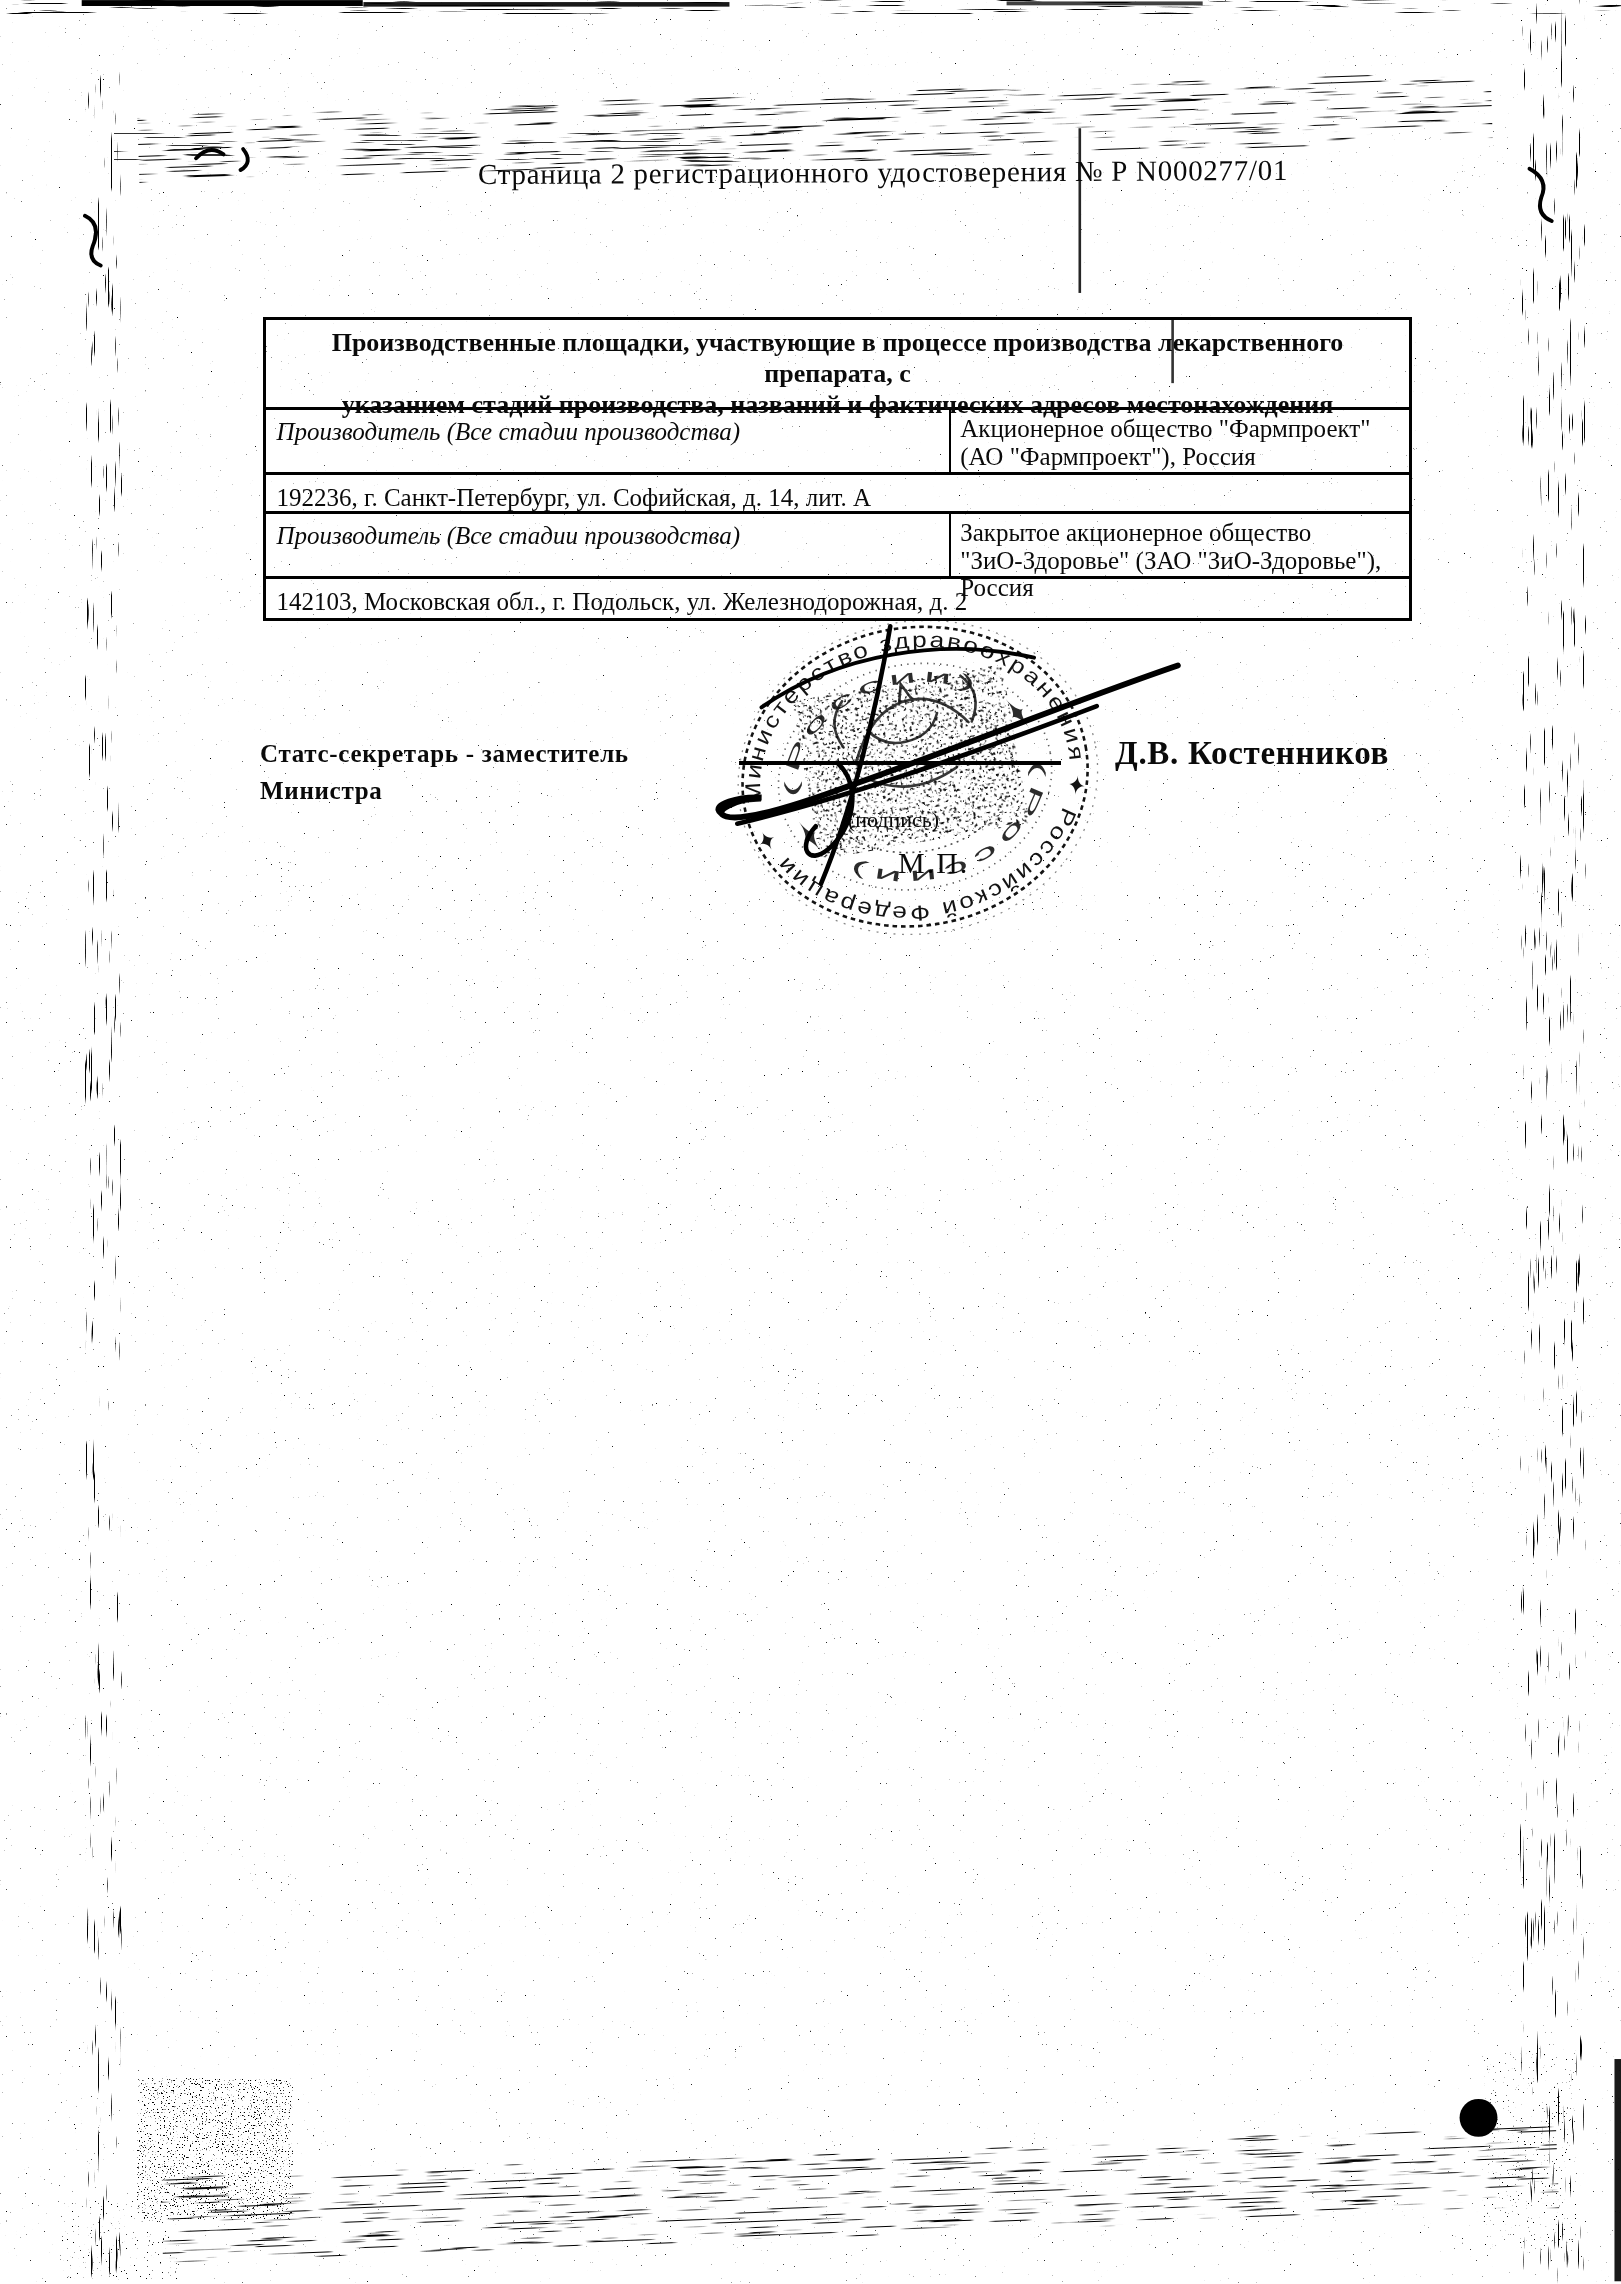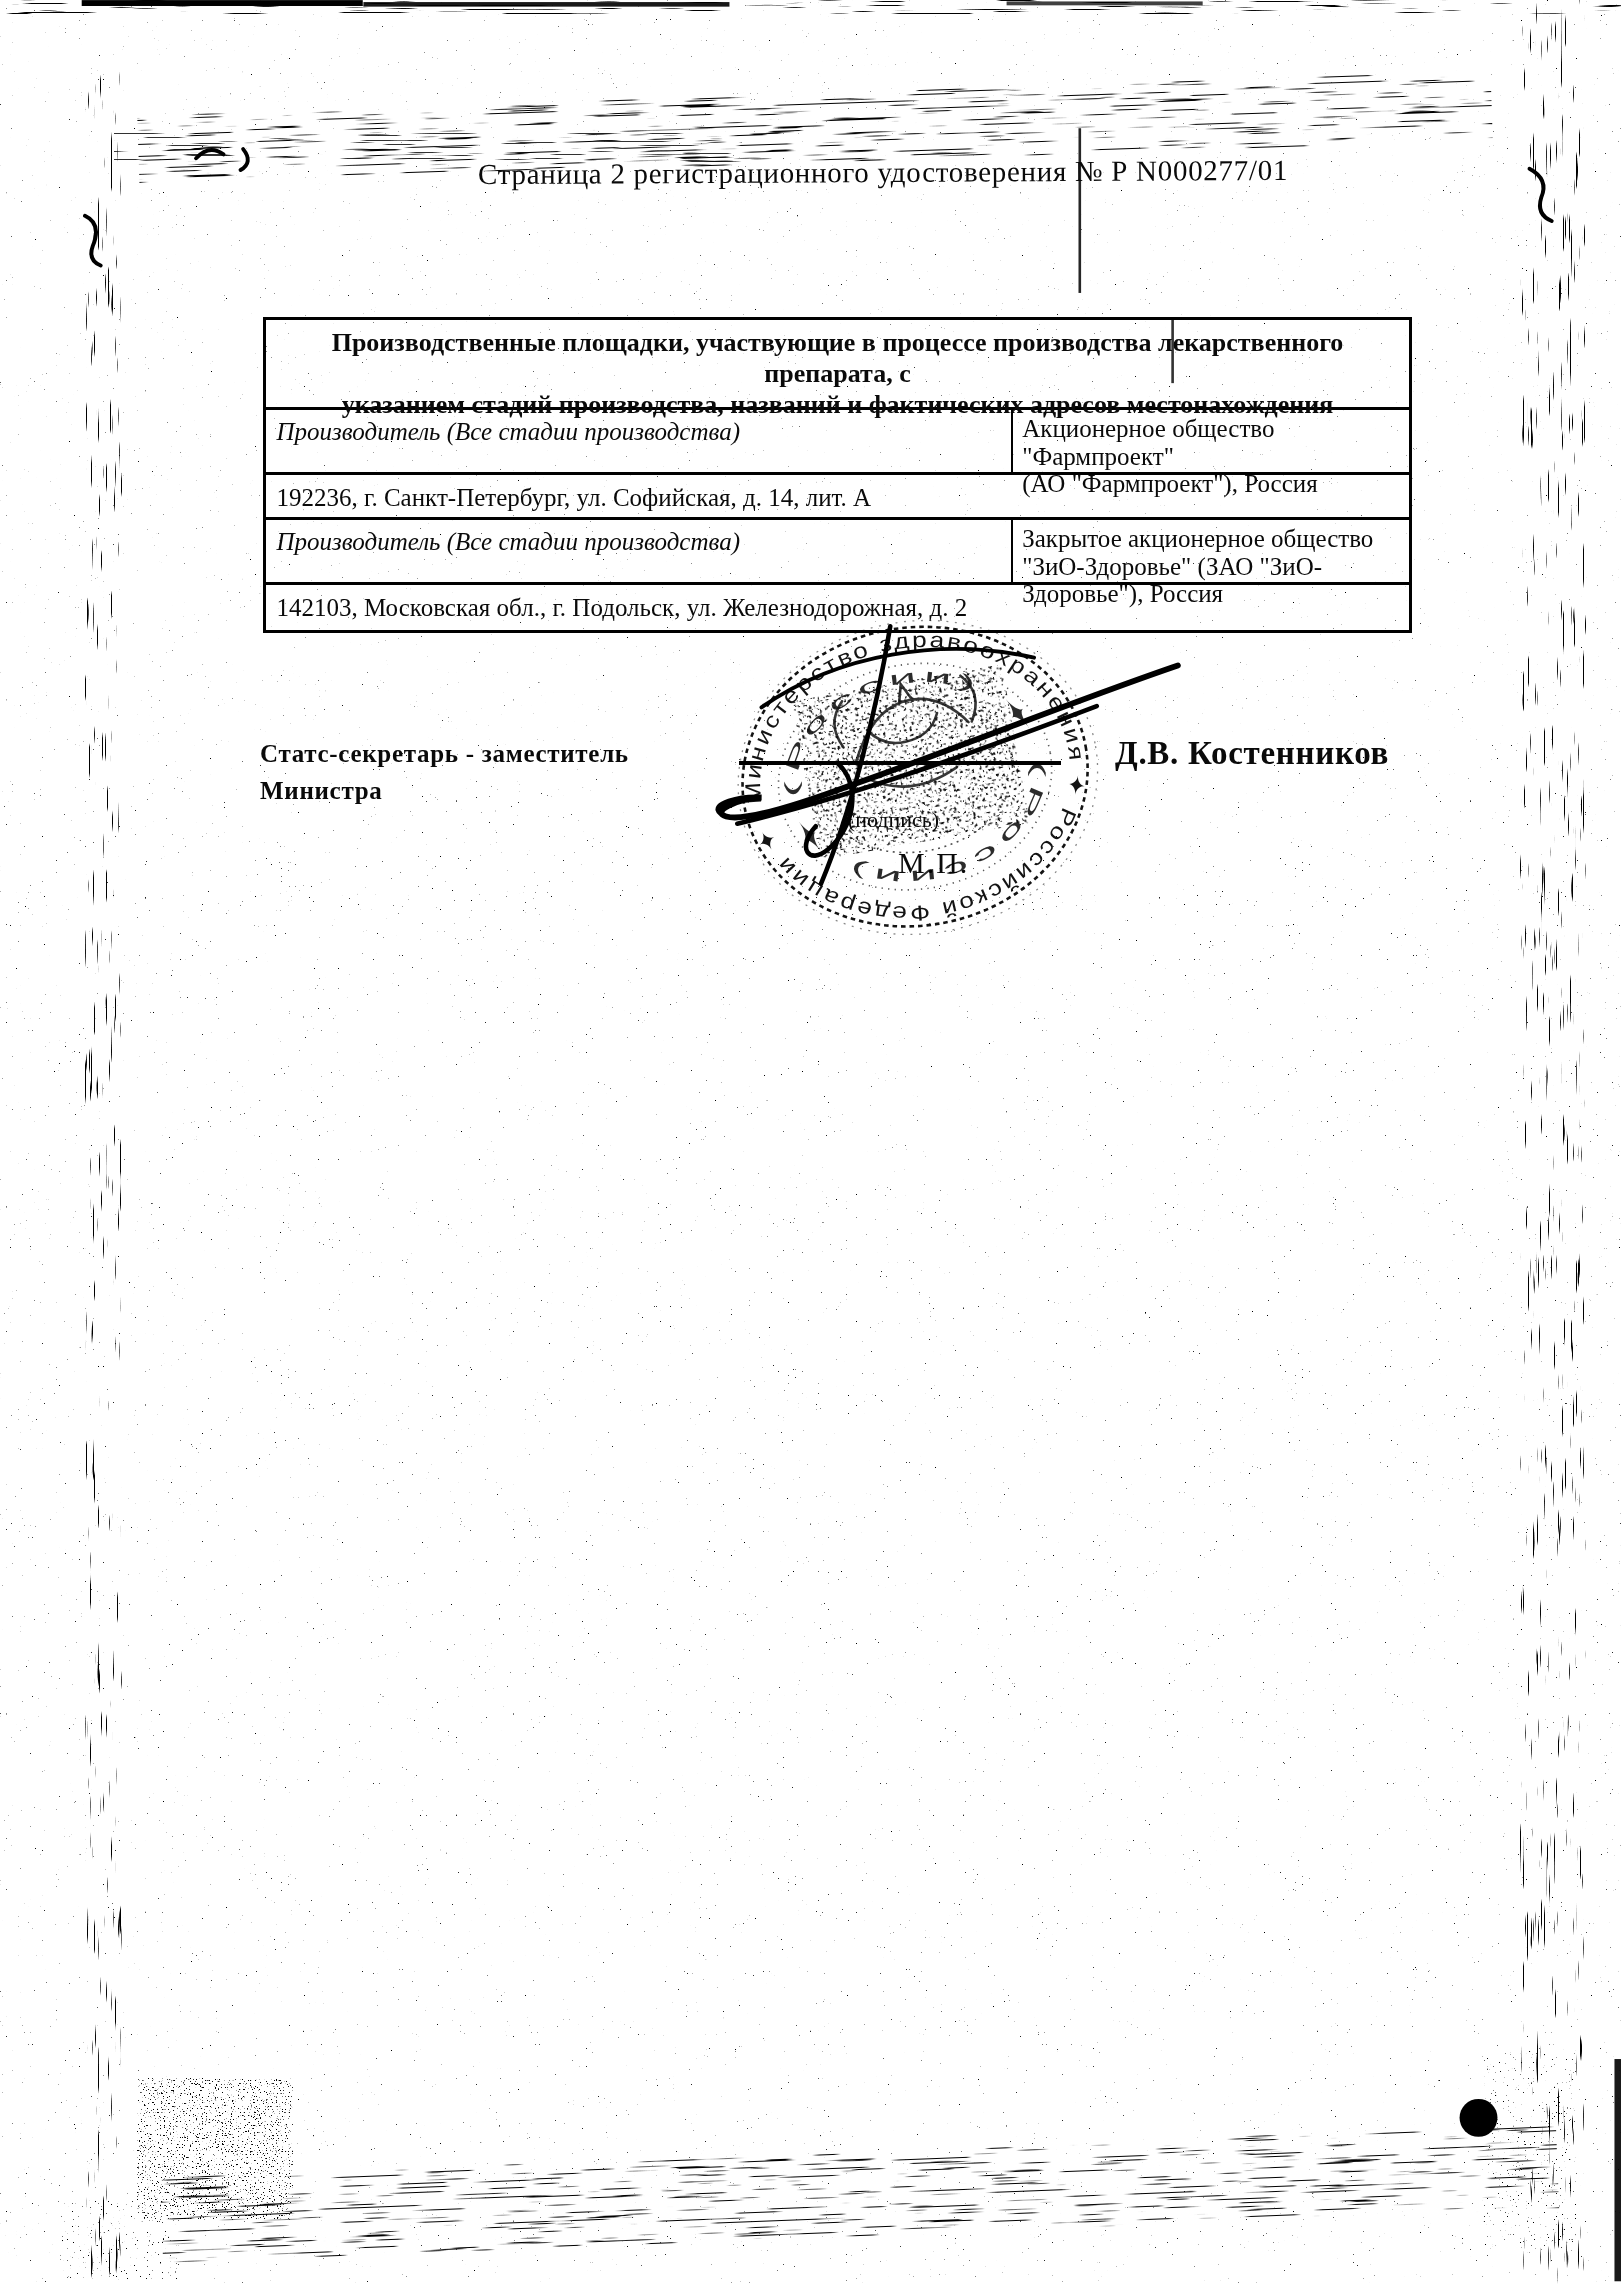--- a/index.html
+++ b/index.html
@@ -17,31 +17,31 @@
   .tbl{
     left:263px;top:317px;width:1149px;border:3.3px solid #000;
     box-sizing:border-box;background:transparent;
   }
   .t-head{
     box-sizing:border-box;height:90px;padding:6.5px 11.8px 0 11.8px;
     font-weight:bold;font-size:26px;line-height:31px;border-bottom:3.3px solid #000;text-align:center;
   }
   .trow{display:flex;border-bottom:3.3px solid #000;box-sizing:border-box;}
   .tcell-l{
-    box-sizing:border-box;width:747px;border-right:2.6px solid #000;
+    box-sizing:border-box;width:685px;border-right:2.6px solid #000;
     padding:7.8px 10.5px 0 10.5px;font-style:italic;font-size:25px;
   }
   .tcell-r{
     box-sizing:border-box;flex:1;padding:5.2px 3.9px 0 9.2px;
     font-size:25px;line-height:27.5px;
   }
   .trow.r1{height:65px;}
   .trow.r3{height:65px;}
   .taddr{
-    box-sizing:border-box;height:45px;padding:9.2px 10.5px 0 10.5px;
+    box-sizing:border-box;height:39px;padding:9.2px 10.5px 0 10.5px;
     font-size:25px;border-bottom:3.3px solid #000;
   }
   .taddr.last{border-bottom:none;}
   
   .sig-title{
     left:260px;top:735px;font-weight:bold;font-size:25px;line-height:37px;
     letter-spacing:0.7px;
   }
   .sig-name{
     left:1115px;top:735px;font-weight:bold;font-size:33px;white-space:nowrap;

